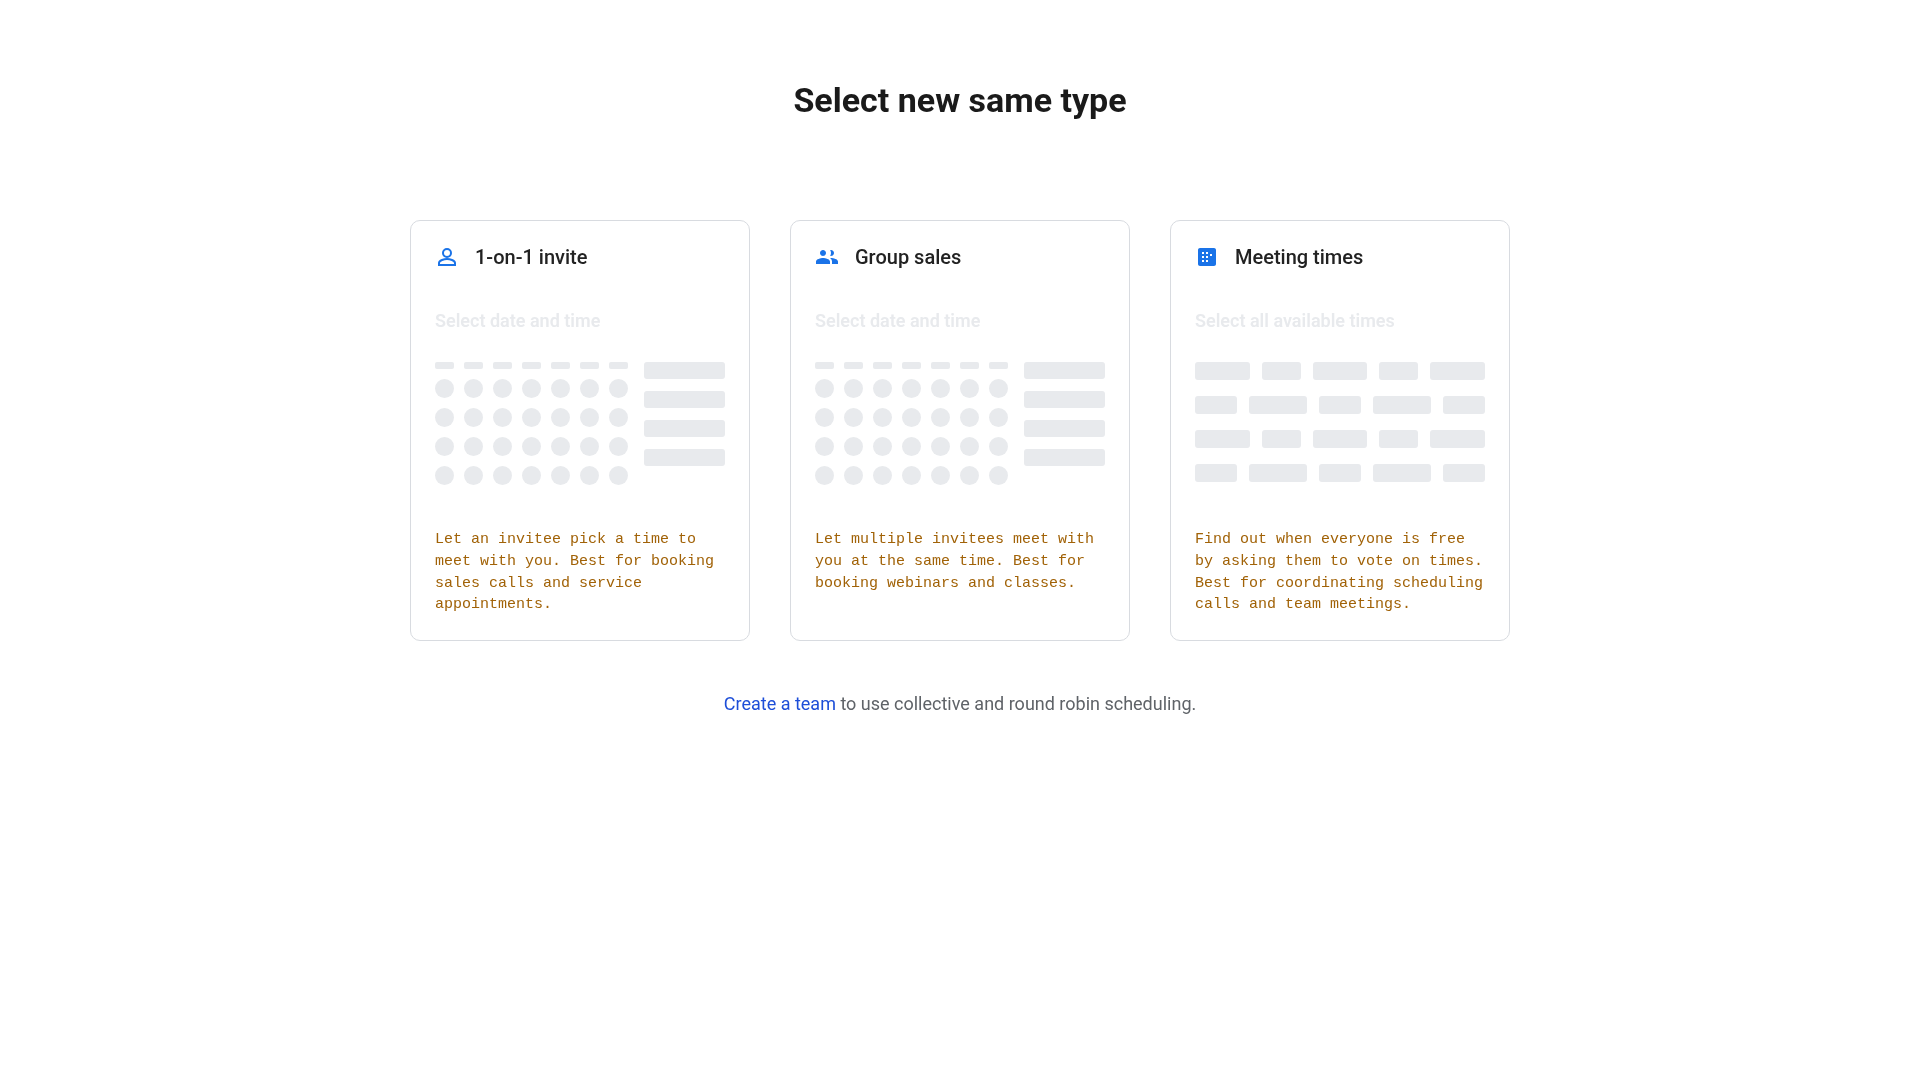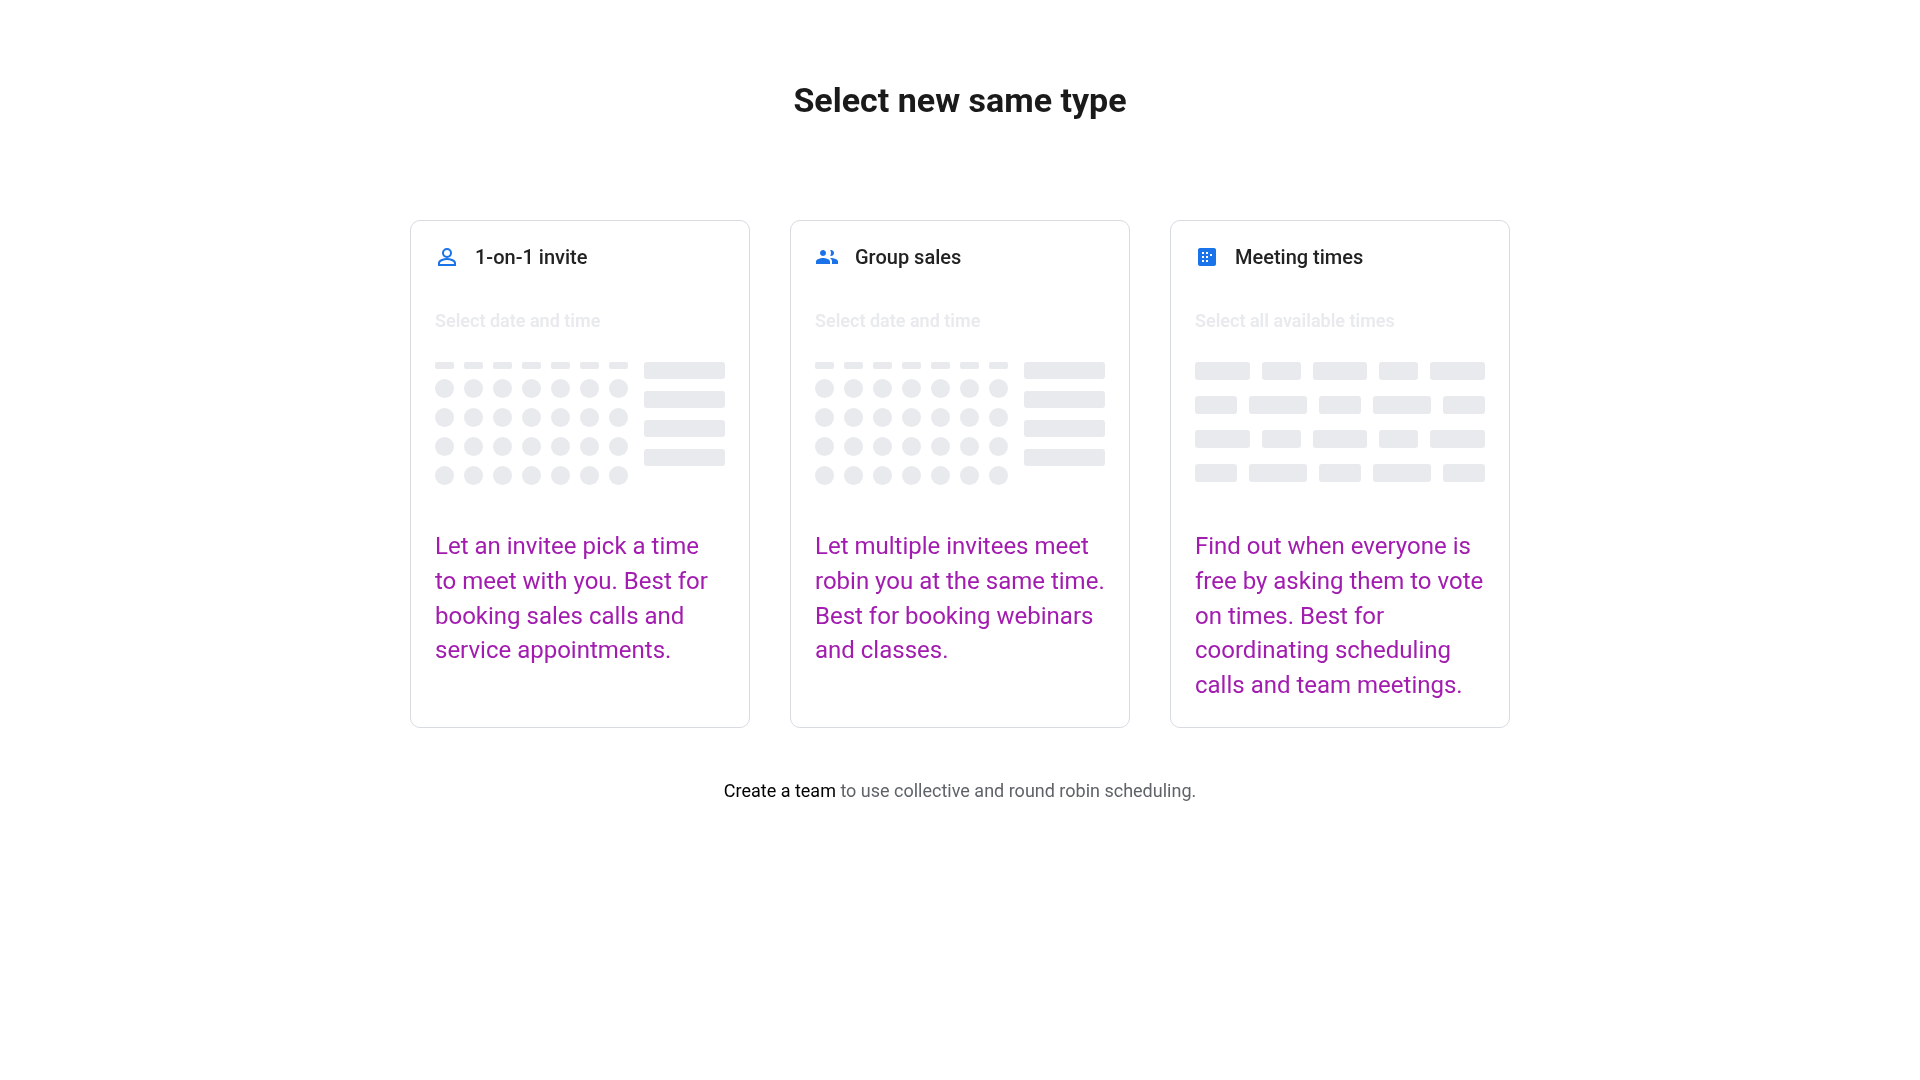--- a/index.html
+++ b/index.html
@@ -125,31 +125,32 @@
       gap: 12px;
     }
     .poll-block {
       height: 18px;
       background: #e8eaed;
       border-radius: 3px;
     }
     .poll-block.wide { flex: 1.2; }
     .poll-block.narrow { flex: 0.85; }
     .card-description {
-      font-size: 24px;
+      font-size: 15px;
       line-height: 1.45;
-      color: #a21caf;
+      color: #a16207;
+      font-family: Liberation Mono, monospace;
     }
     .footer-text {
       margin-top: 52px;
       font-size: 18px;
       color: #5f6368;
     }
     .footer-link {
-      color: #000000;
+      color: #1d4ed8;
       text-decoration: none;
     }
   </style>
 </head>
 <body>
 
 <h1 class="page-title">Select new same type</h1>
 
 <div class="cards-row">
 
@@ -283,21 +284,21 @@
             </div>
         </div>
         <div class="time-slots">
           <span class="time-slot"></span>
             <span class="time-slot"></span>
             <span class="time-slot"></span>
             <span class="time-slot"></span>
         </div>
       </div>
     </div>
-    <div class="card-description">Let multiple invitees meet robin you at the same time. Best for booking webinars and classes.</div>
+    <div class="card-description">Let multiple invitees meet with you at the same time. Best for booking webinars and classes.</div>
   </div>
 
   <div class="card">
     <div class="card-header">
       <span class="card-icon">
         <svg viewBox="0 0 24 24">
             <path d="M19 3H5c-1.1 0-2 .9-2 2v14c0 1.1.9 2 2 2h14c1.1 0 2-.9 2-2V5c0-1.1-.9-2-2-2zm-8 4h2v2h-2V7zm-4 0h2v2H7V7zm4 4h2v2h-2v-2zm-4 0h2v2H7v-2zm4 4h2v2h-2v-2zm-4 0h2v2H7v-2zm10-8h-2V7h2v2zm0 4h-2v-2h2v2z" fill="#1a73e8"></path>
           </svg>
       </span>
       <span class="card-title">Meeting times</span>

